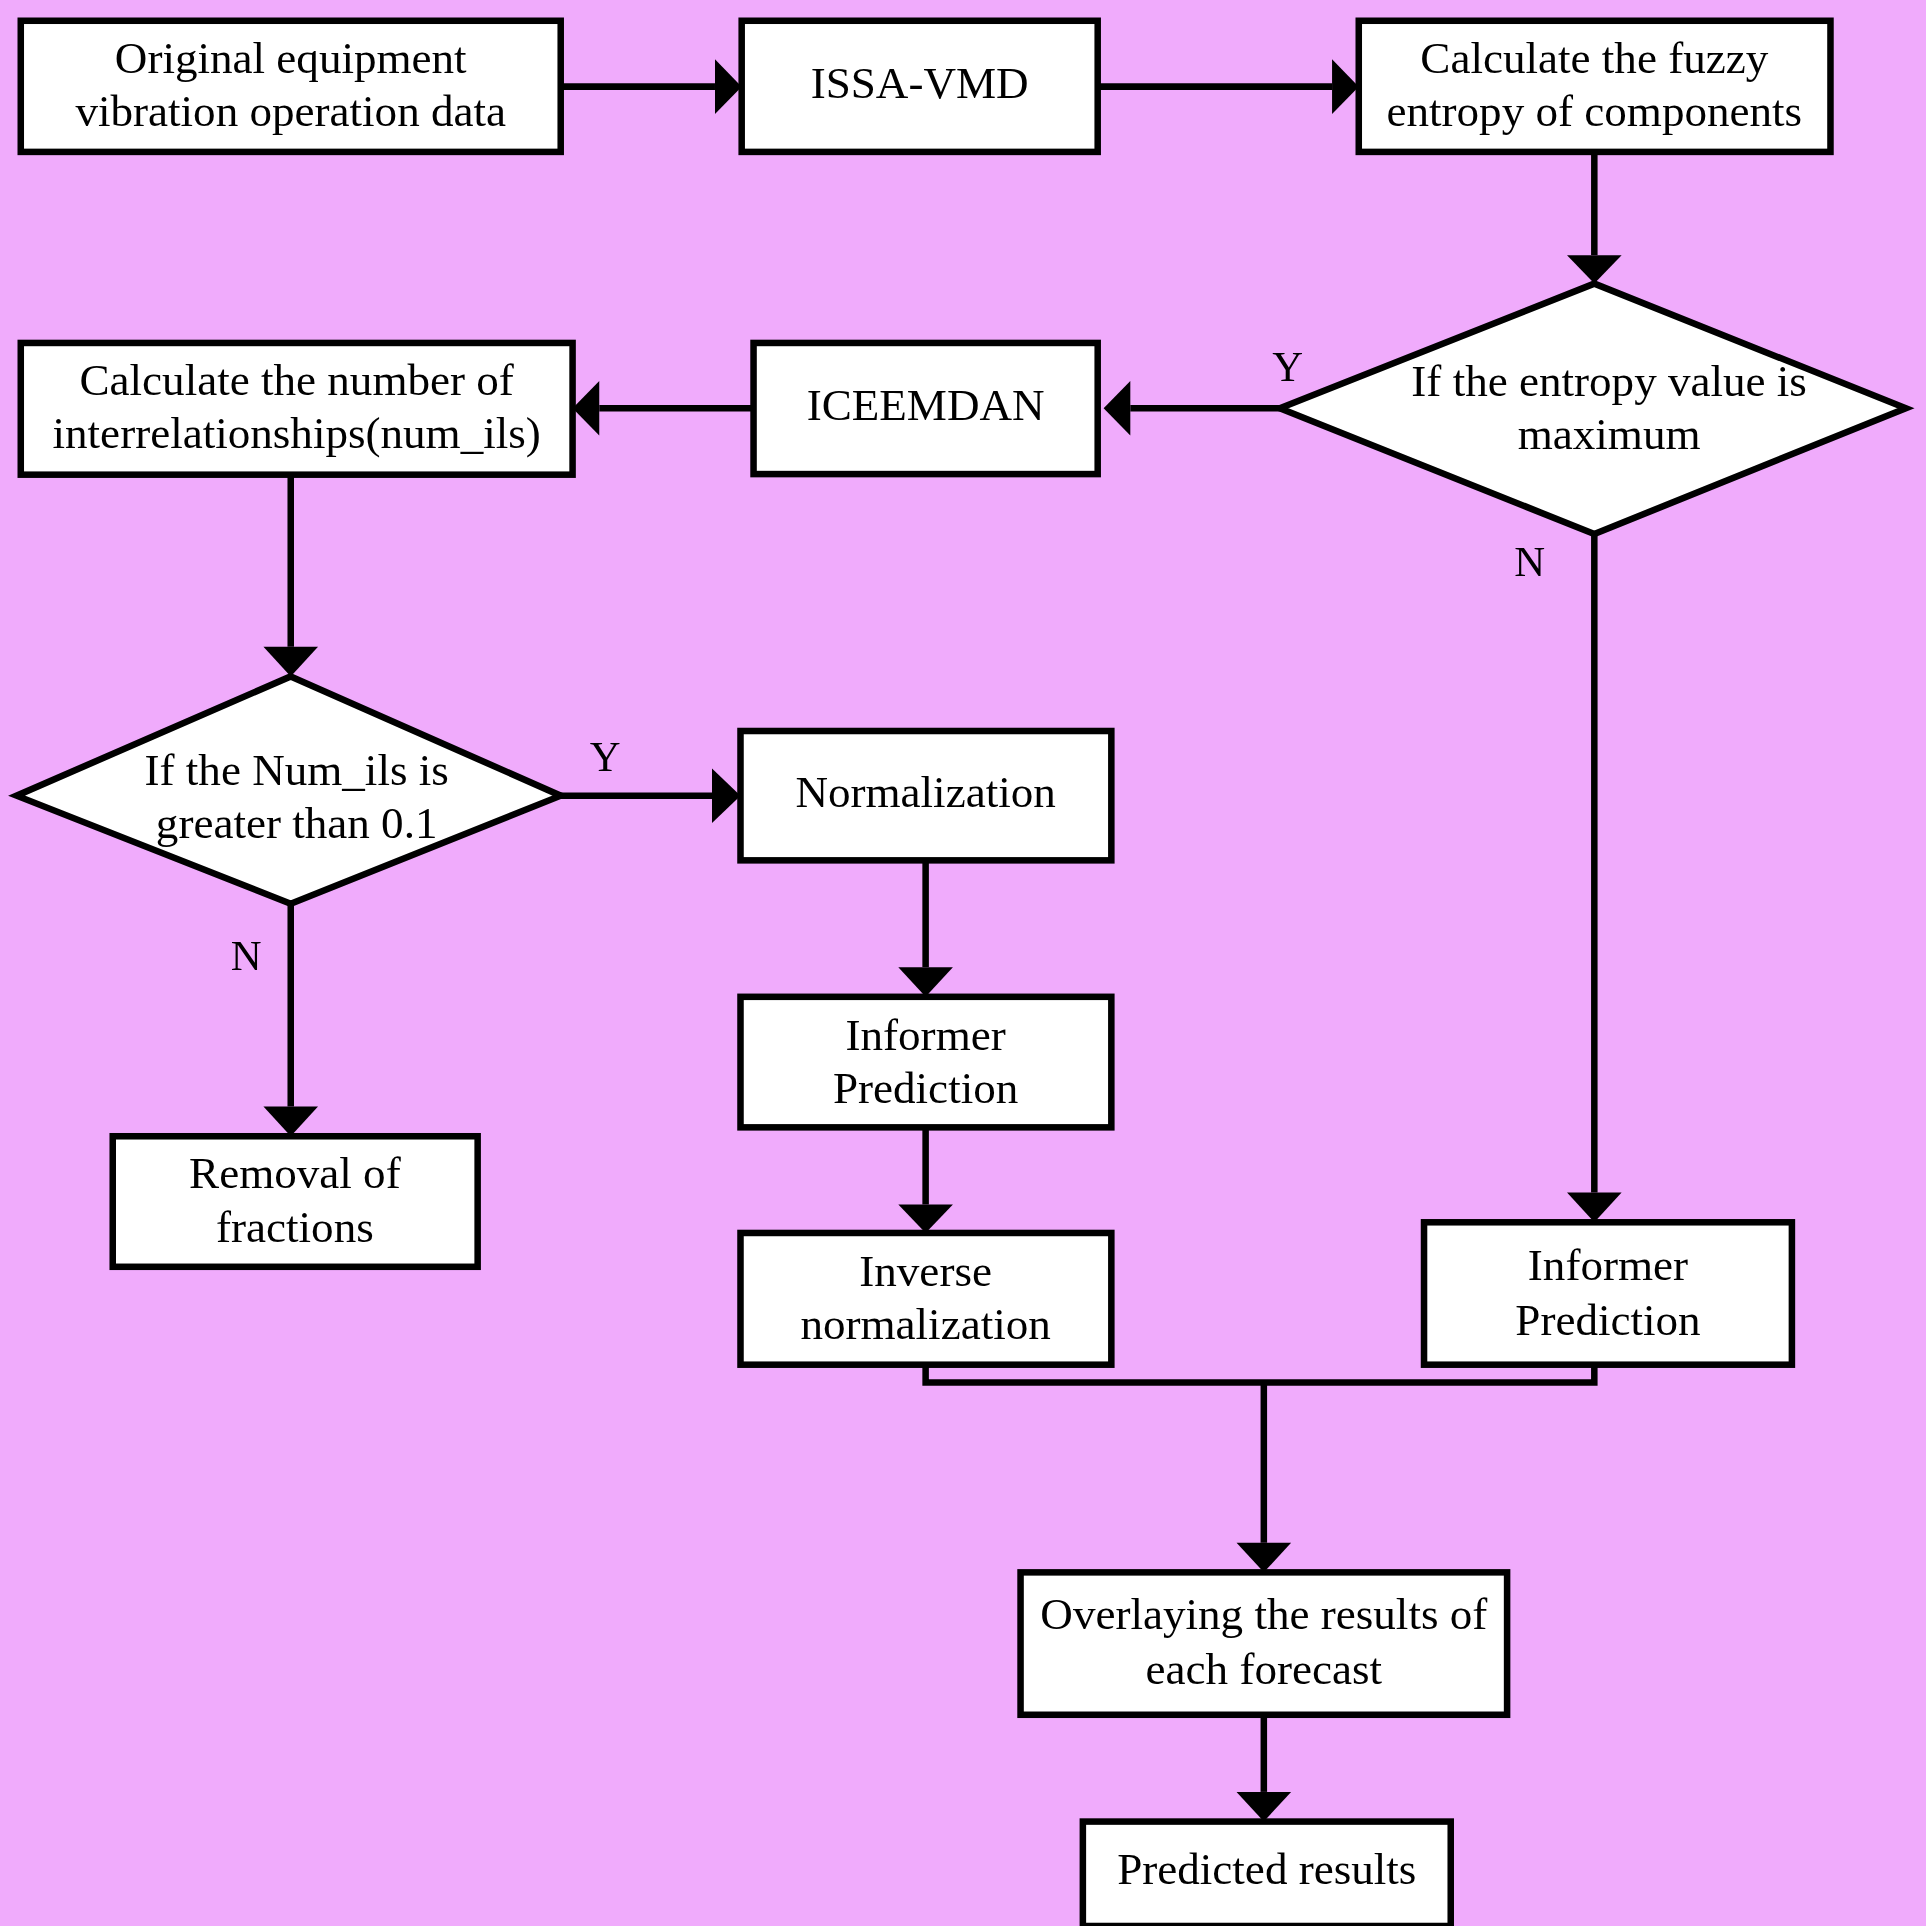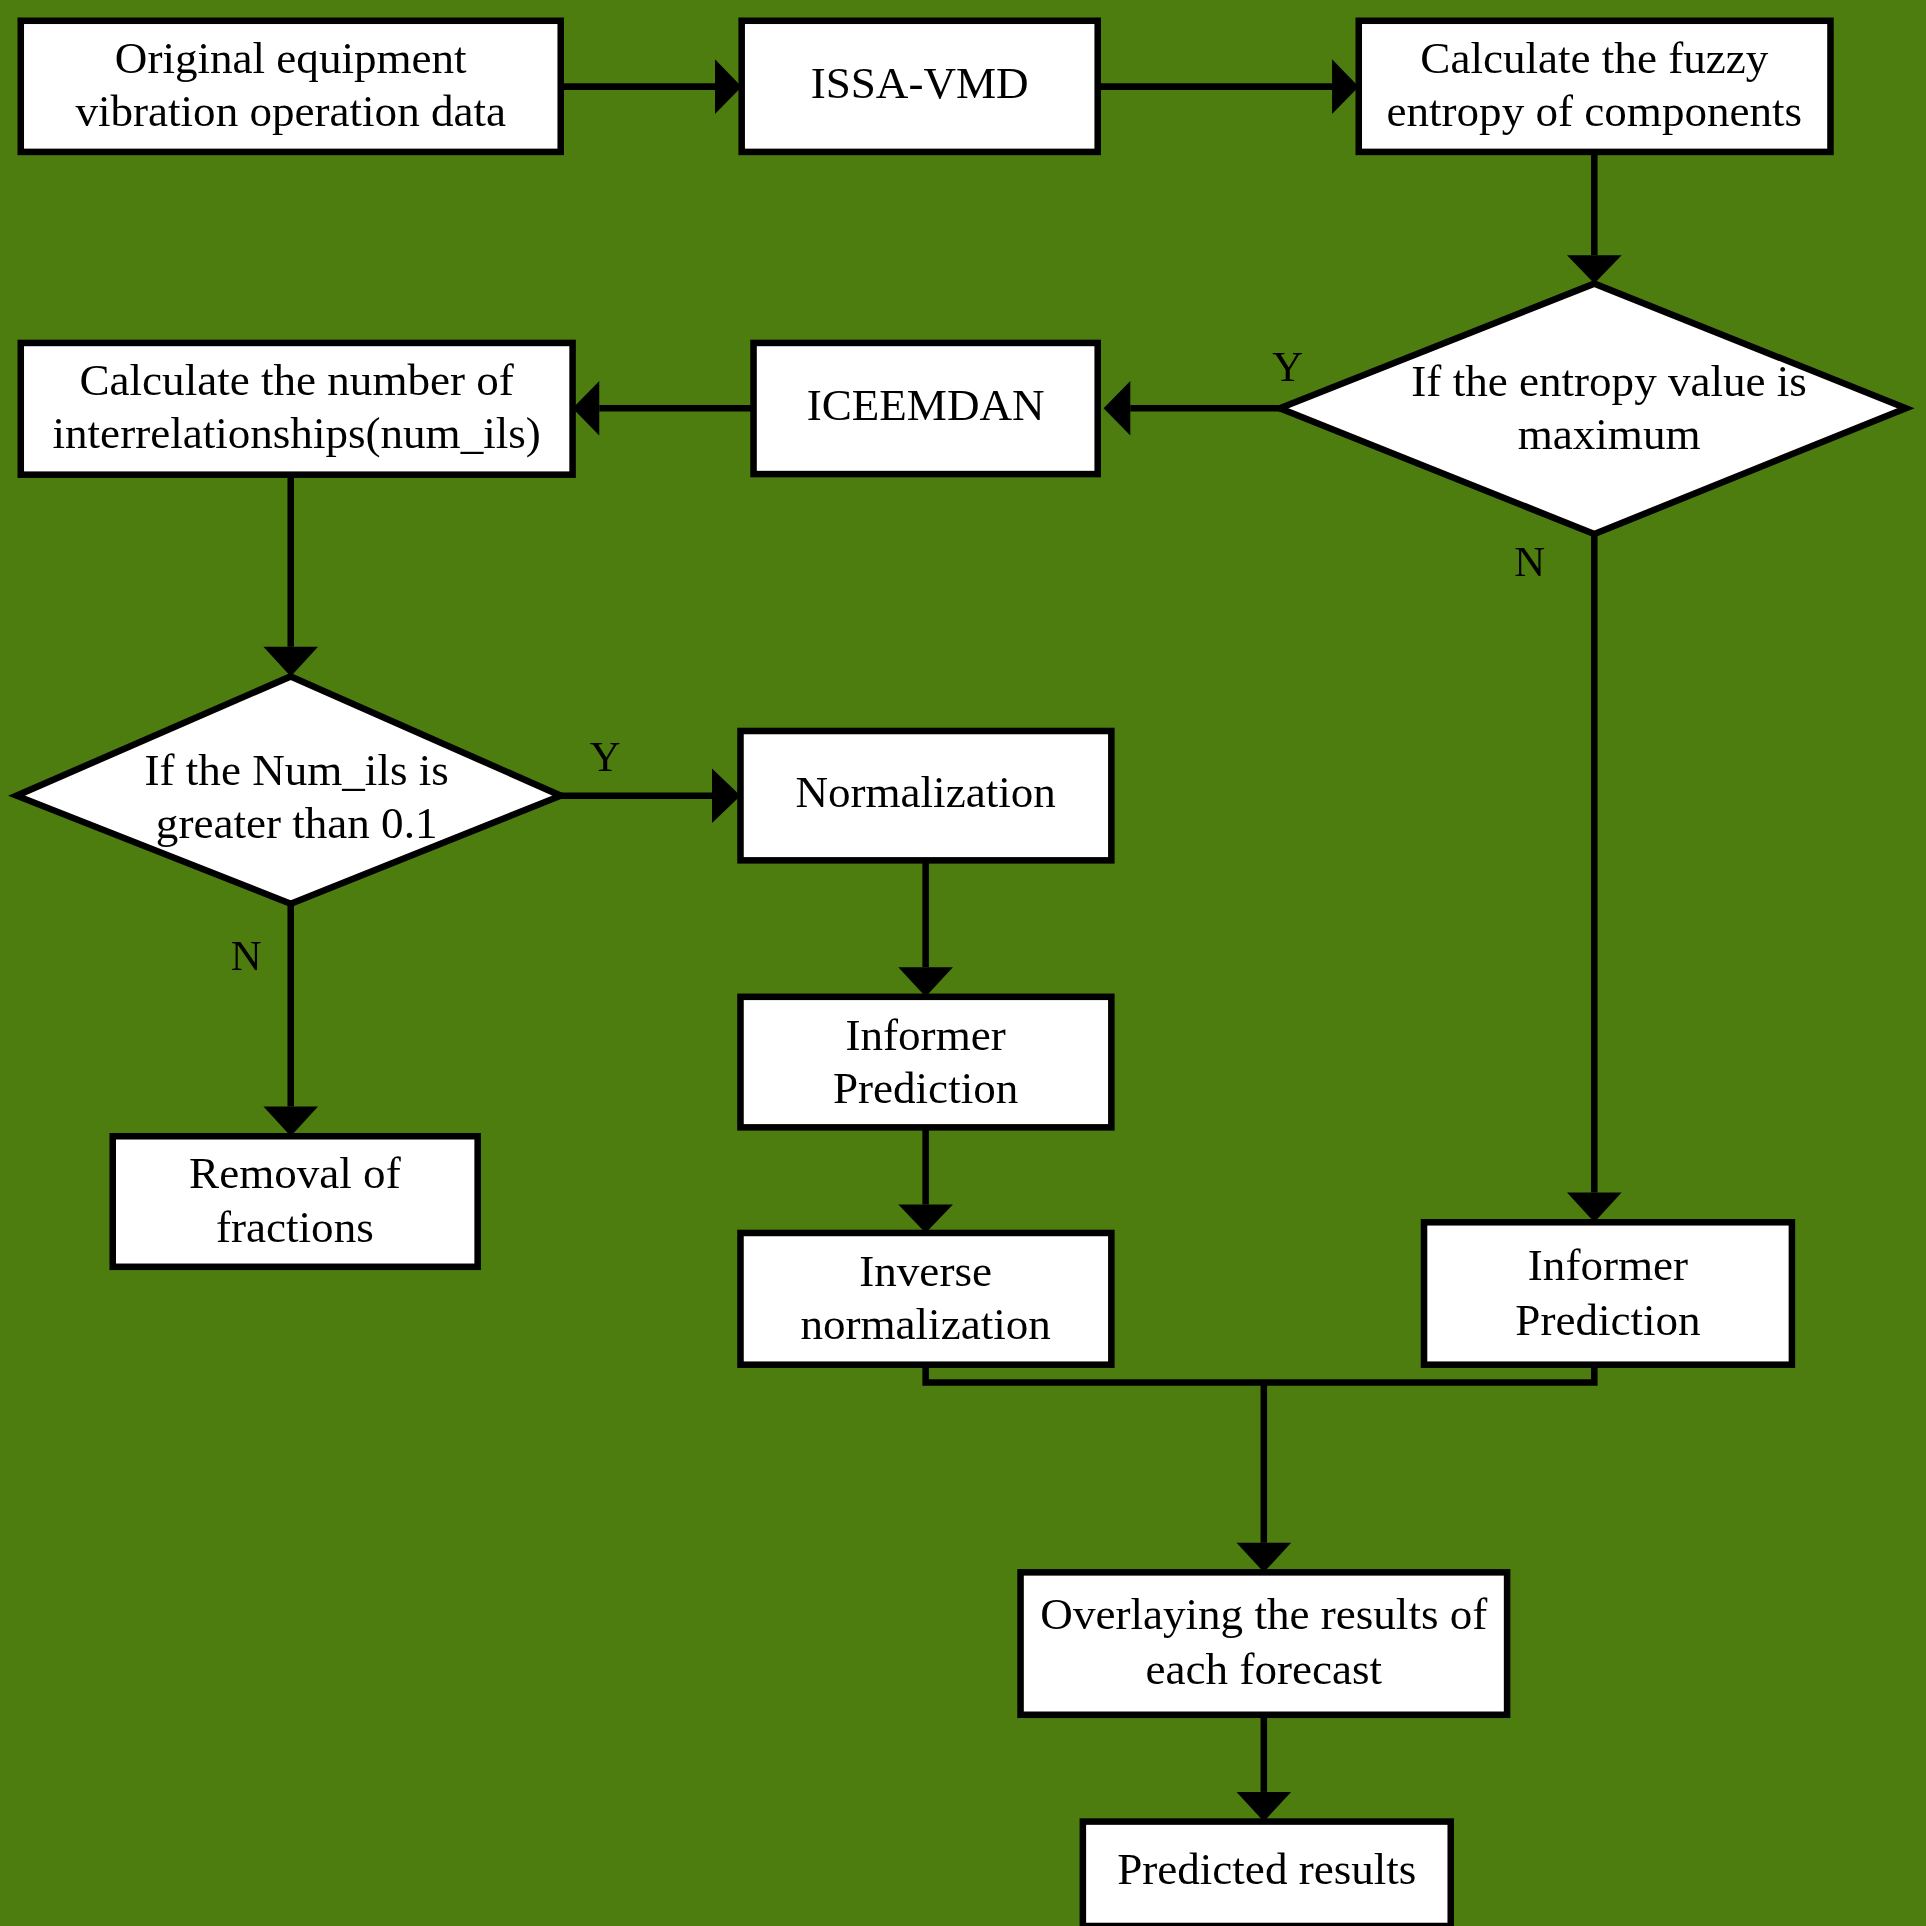--- a/index.html
+++ b/index.html
@@ -4,21 +4,21 @@
 <style>
   html, body {
     margin: 0;
     padding: 0;
     background: #ffffff;
   }
   #canvas-wrap {
     position: relative;
     width: 1926px;
     height: 1926px;
-    background: #4d7c0f;
+    background: #f0abfc;
     overflow: hidden;
   }
   svg.flow {
     position: absolute;
     top: 0;
     left: 0;
     width: 1926px;
     height: 1926px;
     display: block;
   }

